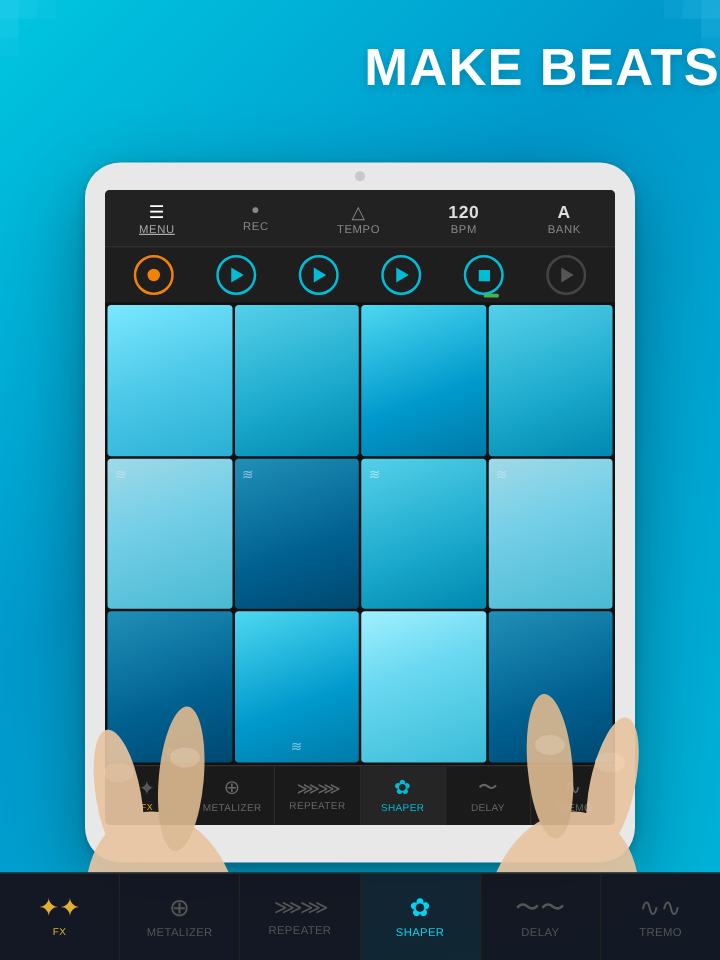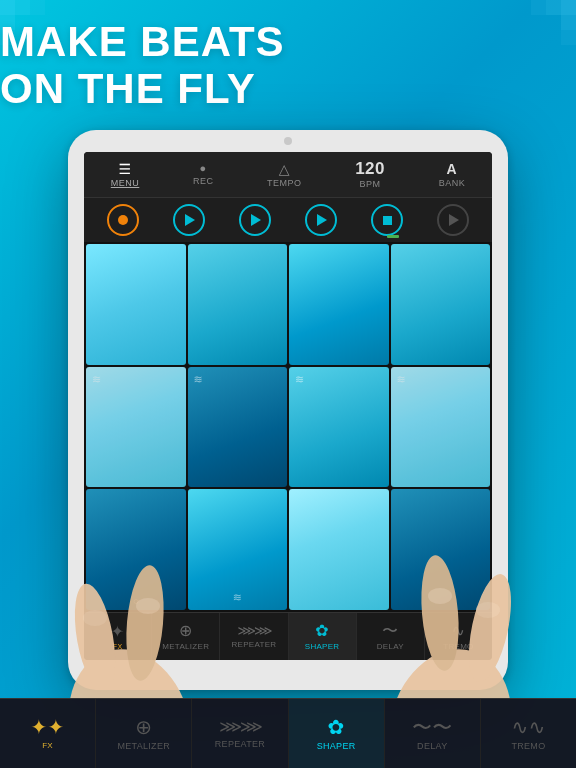--- a/index.html
+++ b/index.html
@@ -8,23 +8,23 @@
       height: 768px;
       overflow: hidden;
       font-family: 'Helvetica Neue', Arial, sans-serif;
       background: linear-gradient(135deg, #00c6e0 0%, #0099cc 40%, #00b4d8 100%);
       position: relative;
     }
 
     
     .headline {
       position: absolute;
-      top: 18px;
+      top: 30px;
       left: 0; right: 0;
-      text-align: left;
+      text-align: right;
       z-index: 2;
     }
     .headline h1 {
       font-size: 42px;
       font-weight: 900;
       color: #fff;
       text-shadow: 0 2px 8px rgba(0,0,0,0.18);
       line-height: 1.12;
       letter-spacing: 1px;
       text-transform: uppercase;
@@ -316,21 +316,21 @@
 <svg class="pixel-corner pixel-tr" viewBox="0 0 80 80" xmlns="http://www.w3.org/2000/svg">
   <rect x="65" y="0" width="15" height="15" fill="rgba(100,220,255,0.25)"></rect>
   <rect x="50" y="0" width="15" height="15" fill="rgba(100,220,255,0.15)"></rect>
   <rect x="65" y="15" width="15" height="15" fill="rgba(100,220,255,0.15)"></rect>
   <rect x="35" y="0" width="15" height="15" fill="rgba(100,220,255,0.08)"></rect>
   <rect x="65" y="30" width="15" height="15" fill="rgba(100,220,255,0.08)"></rect>
 </svg>
 
 <div class="headline">
   <h1><span>MAKE BEATS</span><br>
-  <span>ON THE FLY</span></h1>
+  </h1>
 </div>
 
 <div class="ipad">
   <div class="ipad-top-bar">
     <div class="ipad-camera"></div>
   </div>
 
   <div class="ipad-screen">
 
     <div class="toolbar">
@@ -340,21 +340,21 @@
       </div>
       <div class="toolbar-item">
         <span class="toolbar-icon" style="color:#888;font-size:11px;">●</span>
         <span class="toolbar-label">REC</span>
       </div>
       <div class="toolbar-item">
         <span class="toolbar-icon">△</span>
         <span class="toolbar-label">TEMPO</span>
       </div>
       <div class="toolbar-item">
-        <span class="toolbar-icon" style="font-size:17px;font-weight:bold;color:#ddd;">120</span>
+        <span class="toolbar-icon" style="font-size:14px;font-weight:bold;color:#ddd;">120</span>
         <span class="toolbar-label">BPM</span>
       </div>
       <div class="toolbar-item">
         <span class="toolbar-icon" style="font-size:14px;font-weight:bold;color:#ddd;">A</span>
         <span class="toolbar-label">BANK</span>
       </div>
     </div>
 
     <div class="transport">
       <div class="transport-btn active-orange"></div>

